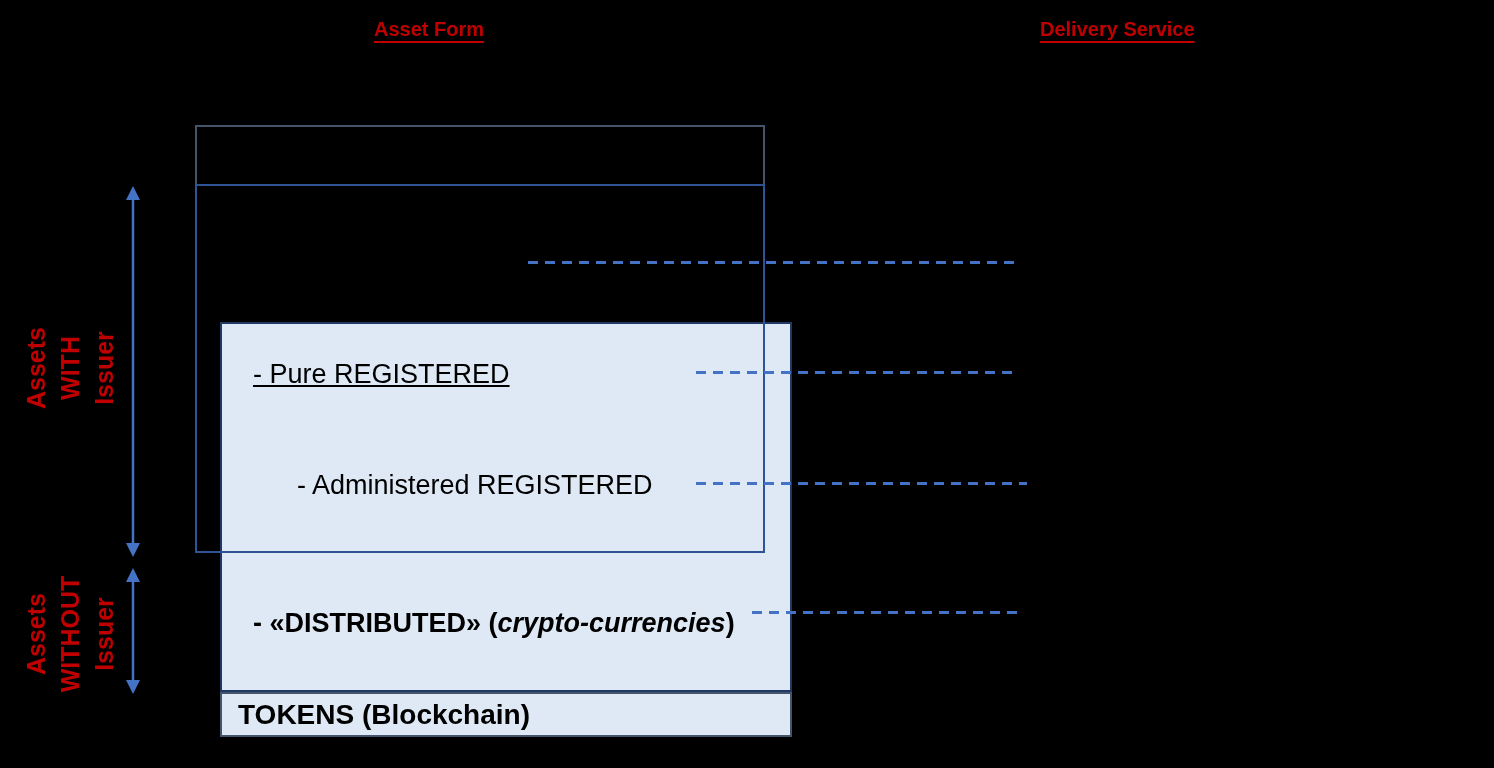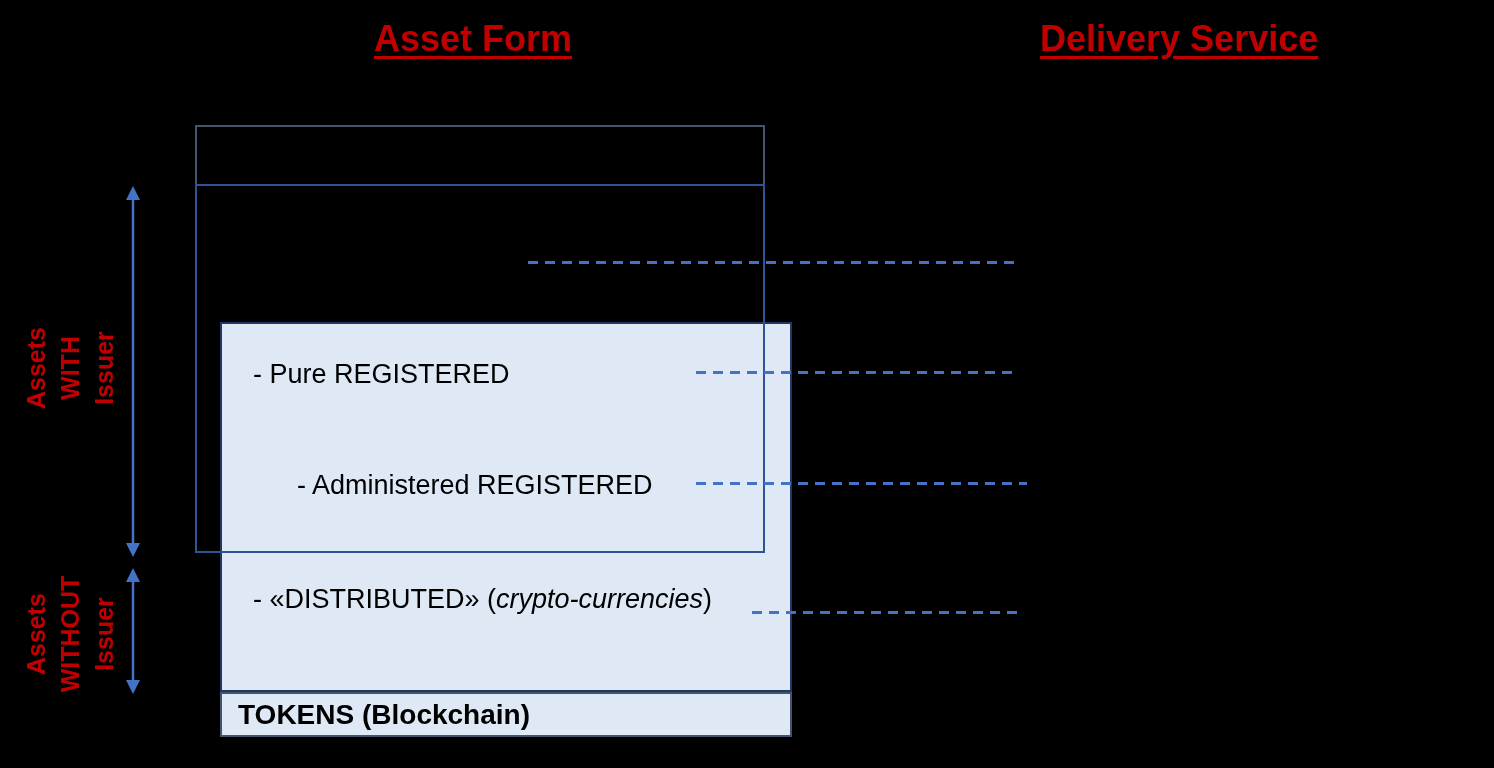--- a/index.html
+++ b/index.html
@@ -3,21 +3,21 @@
 <meta charset="utf-8">
 <style>
   html,body { margin:0; padding:0; background:#000; }
   .canvas {
     position:relative; width:1494px; height:768px; overflow:hidden;
     background:#000000;
     font-family:"Liberation Sans", sans-serif;
   }
   .title {
     position:absolute; top:18px;
-    font-size:36px; font-weight:bold; color:#C00000;
+    font-size:20px; font-weight:bold; color:#C00000;
     text-decoration:underline; text-underline-offset:5px;
     white-space:nowrap;
   }
   .title-asset    { left:374px; }
   .title-delivery { left:1040px; }
 
   .rot-label {
     position:absolute;
     transform:translate(-50%,-50%) rotate(-90deg);
     color:#C00000; font-weight:bold; font-size:25px; line-height:34px;
@@ -34,23 +34,23 @@
     left:220px; top:692px; width:572px; height:45px;
     background:#DEE9F5; border-color:#44546A; z-index:3;
     display:flex; align-items:center; padding-left:16px;
     font-size:28px; font-weight:bold; color:#000000;
   }
 
   .box-item {
     position:absolute; left:253px; z-index:6;
     font-size:27px; color:#000000; white-space:nowrap;
   }
-  .item-pure         { top:359px; }
+  .item-pure         { top:359px;text-decoration:underline; }
   .item-administered { top:470px;margin-left:44px; }
-  .item-distributed  { top:584px; }
+  .item-distributed  { top:608px;font-weight:bold; }
   .box-item .it { font-style:italic; }
 
   .dash {
     position:absolute; height:3px; z-index:7;
     background:repeating-linear-gradient(90deg,#4472C4 0 10px,transparent 10px 17px);
   }
   .dash-1 { left:528px; top:261px; width:488px; }
   .dash-2 { left:696px; top:371px; width:320px; }
   .dash-3 { left:696px; top:482px; width:331px; }
   .dash-4 { left:752px; top:611px; width:271px; }

